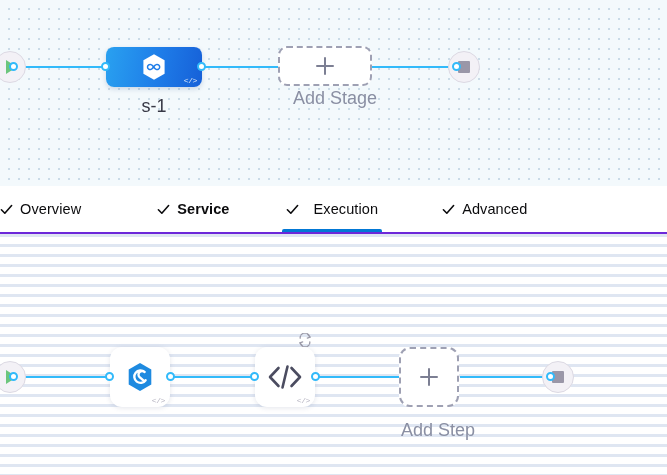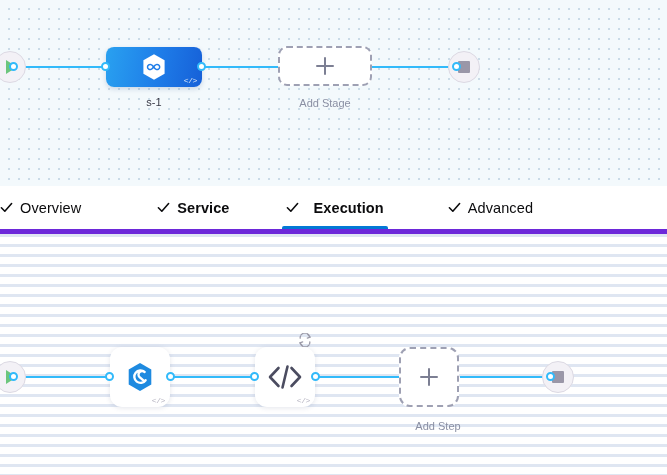--- a/index.html
+++ b/index.html
@@ -32,41 +32,41 @@
     overflow: hidden;
     flex: 0 0 auto;
   }
 
   
   .tab-bar {
     position: relative;
     width: 667px;
     height: 48px;
     background: #ffffff;
-    border-bottom: 5px solid #6d28d9;
+    border-bottom: 2px solid #6d28d9;
     display: flex;
     align-items: stretch;
     flex: 0 0 auto;
     z-index: 5;
   }
 
   .tab {
     display: flex;
     align-items: center;
     gap: 7px;
     height: 100%;
     padding: 0 14px;
     cursor: pointer;
     position: relative;
     color: #0b0b0d;
     font-size: 14.5px;
     white-space: nowrap;
   }
   .tab .tab-label { letter-spacing: .1px; }
-  .tab.active .tab-label { font-weight: bold; padding-left: 8px; }
+  .tab.active .tab-label { font-weight: normal; padding-left: 8px; }
   .tab.active::after {
     content: "";
     position: absolute;
     left: 10px; right: 10px; bottom: 0;
     height: 3px;
     background: #0278d5;
     border-radius: 2px 2px 0 0;
   }
   .check-icon {
     width: 13px; height: 13px;
@@ -164,21 +164,21 @@
     font-size: 8px;
     line-height: 1;
     color: rgba(255,255,255,.85);
     font-family: "Liberation Mono", monospace;
     letter-spacing: -.4px;
   }
   .code-badge.dark { color: #b5b3c0; }
 
   .node-label {
     position: absolute;
-    font-size: 11px;
+    font-size: 18px;
     color: #383946;
     text-align: center;
     white-space: nowrap;
     z-index: 3;
   }
   .node-label.muted { color: #8a8fa3; }
 
   
   .add-node {
     position: absolute;
@@ -251,21 +251,21 @@
       </svg>
       <span class="code-badge">&lt;/&gt;</span>
     </div>
     <div class="port" style="left:101px; top:62px;"></div>
     <div class="port" style="left:197px; top:62px;"></div>
     <div class="node-label" style="left:106px; top:96px; width:96px;">s-1</div>
 
     <div class="add-node pill" style="left:278px; top:46px;">
       <span class="plus"></span>
     </div>
-    <div class="node-label muted" style="left:273px; top:97px; width:104px;">Add Stage</div>
+    <div class="node-label muted" style="left:273px; top:88px; width:104px;text-align:right;">Add Stage</div>
 
     <div class="terminal" style="left:448px; top:51px;">
       <div class="stop-sq"></div>
     </div>
     <div class="port" style="left:452px; top:62px;"></div>
   </div>
 
   <div class="tab-bar">
 
     <div class="tab" style="padding-left:0px;">

